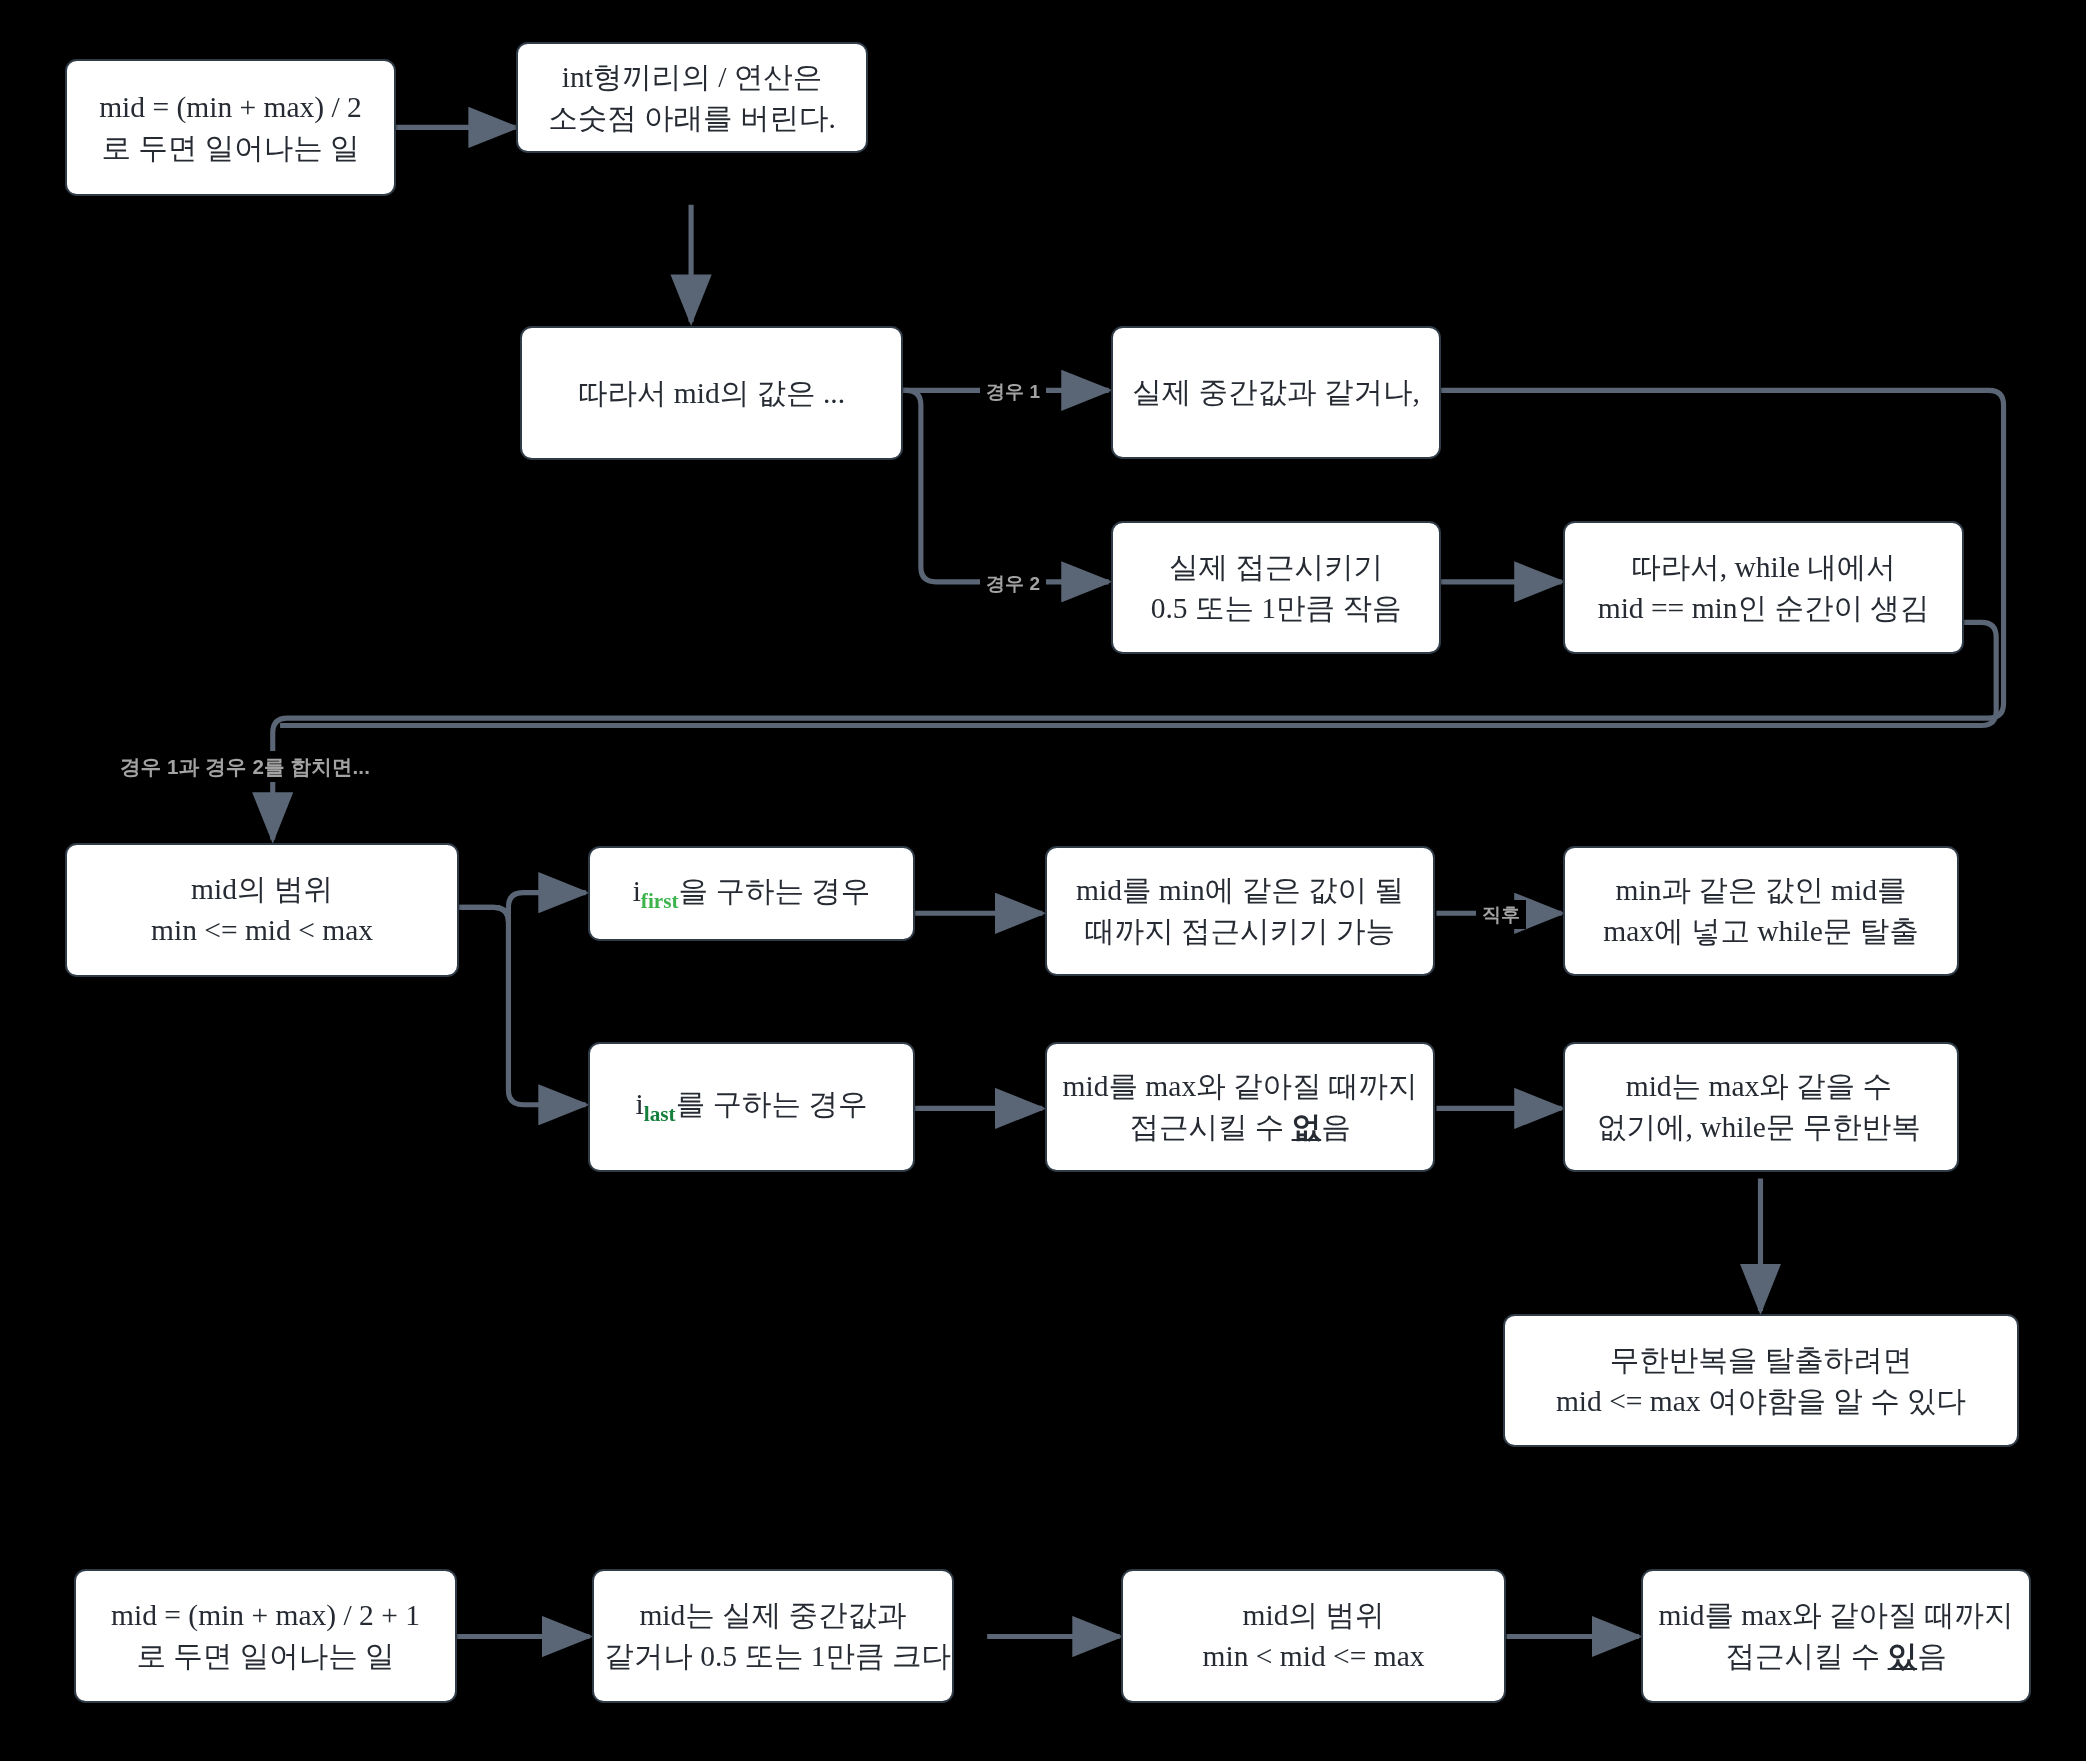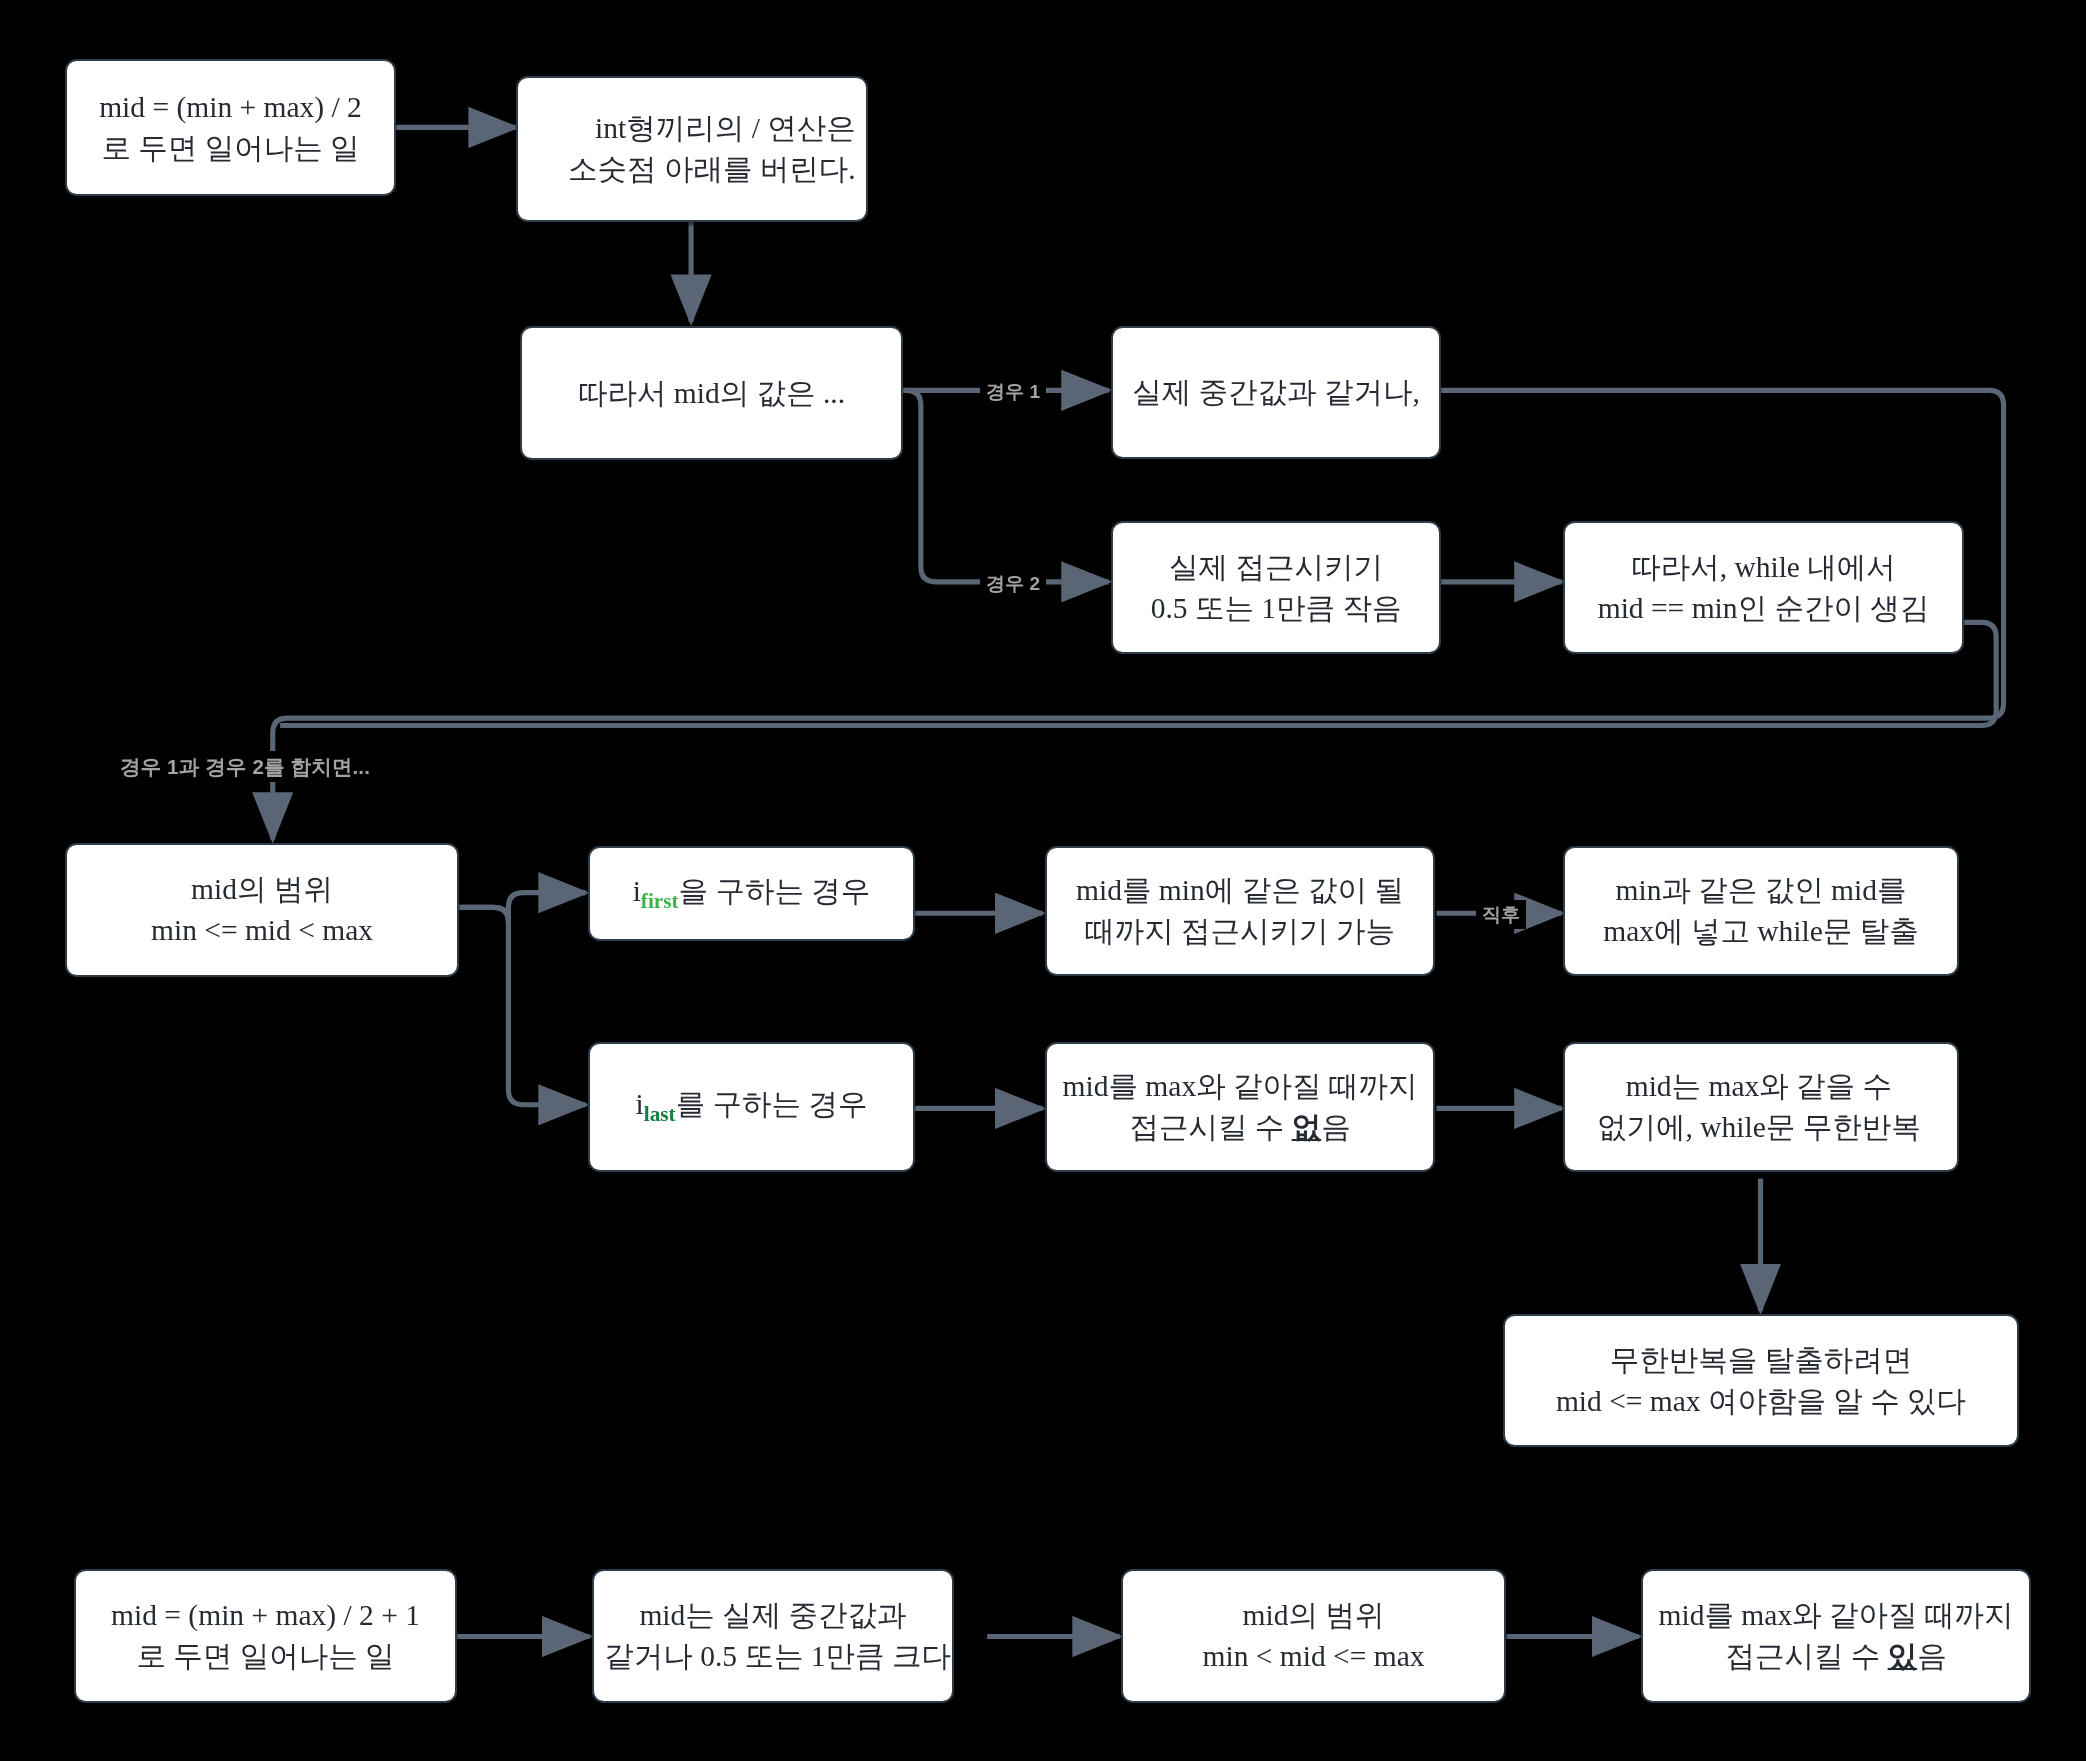--- a/index.html
+++ b/index.html
@@ -112,21 +112,21 @@
     </g>
   </svg>
 
   <div class="node" style="left:65px; top:59px; width:331px; height:137px;">
     <span class="txt">
       <span class="l">mid = (min + max) / 2</span>
       <span class="l">로 두면 일어나는 일</span>
     </span>
   </div>
 
-  <div class="node" style="left:516px; top:76px; width:352px; height:146px;text-align:right;">
+  <div class="node" style="left:516px; top:42px; width:352px; height:111px;">
     <span class="txt">
       <span class="l">int형끼리의 / 연산은</span>
       <span class="l">소숫점 아래를 버린다.</span>
     </span>
   </div>
 
   <div class="node" style="left:520px; top:326px; width:383px; height:134px;">
     <span class="txt">
       <span class="l">따라서 mid의 값은 ...</span>
     </span>

